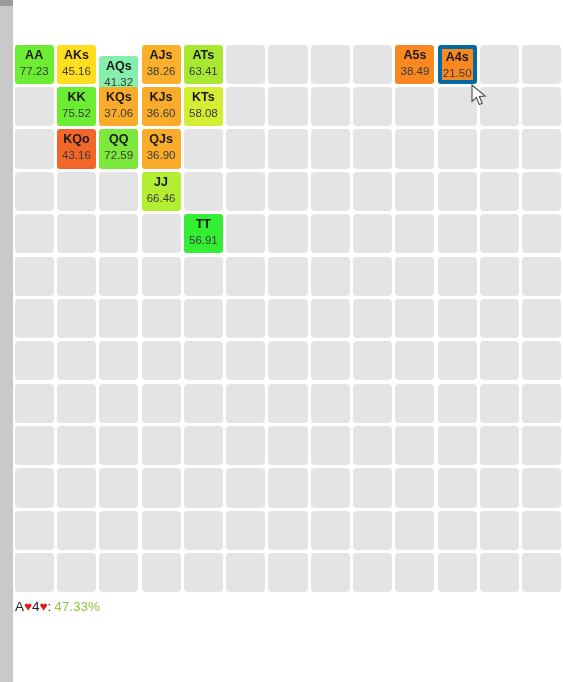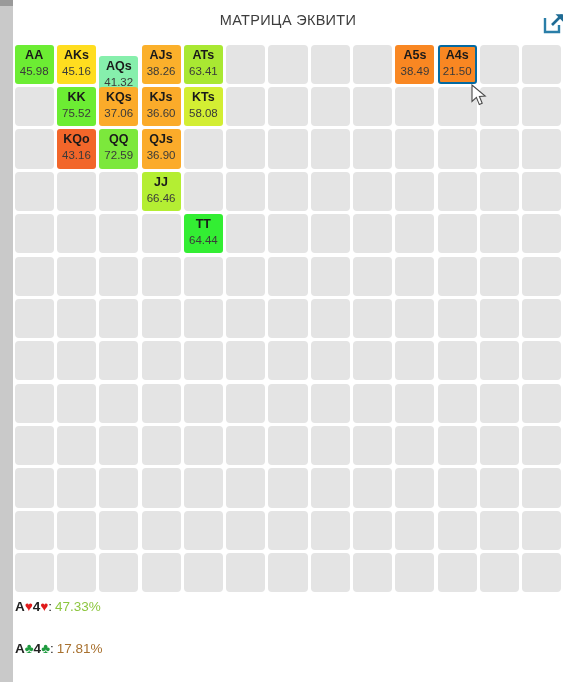--- a/index.html
+++ b/index.html
@@ -68,21 +68,21 @@
   }
   .cell .eq{
     position:absolute;left:0;top:19px;width:100%;
     text-align:center;
     font-size:11.5px;
     color:#3a3a3a;
     line-height:14px;
     white-space:nowrap;
   }
   .cell.selected{
-    border:2px solid #0369a1;
+    border:4px solid #0369a1;
     z-index:5;
   }
   .cell.selected .hand{top:1px;}
   .cell.selected .eq{top:17px;}
 
   
   .cursor{
     position:absolute;left:471px;top:84px;width:18px;height:24px;
     z-index:50;pointer-events:none;
   }
@@ -91,49 +91,39 @@
   .combos{
     position:absolute;left:13px;top:596px;width:550px;height:86px;
     background:#ffffff;
   }
   .combo-row{
     position:absolute;left:2px;
     height:21px;line-height:21px;
     font-size:13.5px;
     white-space:nowrap;
   }
-  .combo-cards{color:#222222;font-weight:bold;}
+  .combo-cards{color:#222222;font-weight:normal;}
   .suit{font-size:13.5px;}
   .combo-sep{color:#222222;}
   .combo-pct{margin-left:3px;}
 </style>
 </head>
 <body>
 
 <div id="app">
 
   <div class="left-gutter">
     <div class="left-gutter-nub"></div>
   </div>
 
-  <div class="header">
-    <div class="header-title">МАТРИЦА ЭКВИТИ</div>
-    <div class="popout-btn">
-      <svg width="26" height="26" viewBox="0 0 26 26" aria-hidden="true">
-        <path d="M4 8 L4 22 L18 22 L18 15" fill="none" stroke="#2a7ea8" stroke-width="2.4"></path>
-        <path d="M11 15 L21 5" fill="none" stroke="#1f6b94" stroke-width="2.6"></path>
-        <path d="M14.5 4.2 L22 4.2 L22 11.7 Z" fill="#1f6b94"></path>
-      </svg>
-    </div>
-  </div>
 
   <div class="matrix" id="matrix">
       <div class="cell filled" style="left: 1.6px; top: 1.6px; width: 39.1077px; height: 39.1846px; background: rgb(108, 237, 51);">
         <div class="hand">AA</div>
-        <div class="eq">45.98</div>
+        <div class="eq">77.23</div>
       </div>
       <div class="cell filled" style="left: 43.9077px; top: 1.6px; width: 39.1077px; height: 39.1846px; background: rgb(255, 221, 31);">
         <div class="hand">AKs</div>
         <div class="eq">45.16</div>
       </div>
       <div class="cell filled" style="left: 86.2154px; top: 13px; width: 39.1077px; height: 39.1846px; background: #86efac;">
         <div class="hand">AQs</div>
         <div class="eq">41.32</div>
       </div>
       <div class="cell filled" style="left: 128.523px; top: 1.6px; width: 39.1077px; height: 39.1846px; background: rgb(251, 176, 43);">
@@ -220,21 +210,21 @@
       <div class="cell" style="left: 382.369px; top: 128.754px; width: 39.1077px; height: 39.1846px; background: rgb(228, 228, 228);"></div>
       <div class="cell" style="left: 424.677px; top: 128.754px; width: 39.1077px; height: 39.1846px; background: rgb(228, 228, 228);"></div>
       <div class="cell" style="left: 466.985px; top: 128.754px; width: 39.1077px; height: 39.1846px; background: rgb(228, 228, 228);"></div>
       <div class="cell" style="left: 509.292px; top: 128.754px; width: 39.1077px; height: 39.1846px; background: rgb(228, 228, 228);"></div>
       <div class="cell" style="left: 1.6px; top: 171.138px; width: 39.1077px; height: 39.1846px; background: rgb(228, 228, 228);"></div>
       <div class="cell" style="left: 43.9077px; top: 171.138px; width: 39.1077px; height: 39.1846px; background: rgb(228, 228, 228);"></div>
       <div class="cell" style="left: 86.2154px; top: 171.138px; width: 39.1077px; height: 39.1846px; background: rgb(228, 228, 228);"></div>
       <div class="cell" style="left: 128.523px; top: 171.138px; width: 39.1077px; height: 39.1846px; background: rgb(228, 228, 228);"></div>
       <div class="cell filled" style="left: 170.831px; top: 171.138px; width: 39.1077px; height: 39.1846px; background: rgb(51, 238, 51);">
         <div class="hand">TT</div>
-        <div class="eq">64.44</div>
+        <div class="eq">56.91</div>
       </div>
       <div class="cell" style="left: 213.138px; top: 171.138px; width: 39.1077px; height: 39.1846px; background: rgb(228, 228, 228);"></div>
       <div class="cell" style="left: 255.446px; top: 171.138px; width: 39.1077px; height: 39.1846px; background: rgb(228, 228, 228);"></div>
       <div class="cell" style="left: 297.754px; top: 171.138px; width: 39.1077px; height: 39.1846px; background: rgb(228, 228, 228);"></div>
       <div class="cell" style="left: 340.062px; top: 171.138px; width: 39.1077px; height: 39.1846px; background: rgb(228, 228, 228);"></div>
       <div class="cell" style="left: 382.369px; top: 171.138px; width: 39.1077px; height: 39.1846px; background: rgb(228, 228, 228);"></div>
       <div class="cell" style="left: 424.677px; top: 171.138px; width: 39.1077px; height: 39.1846px; background: rgb(228, 228, 228);"></div>
       <div class="cell" style="left: 466.985px; top: 171.138px; width: 39.1077px; height: 39.1846px; background: rgb(228, 228, 228);"></div>
       <div class="cell" style="left: 509.292px; top: 171.138px; width: 39.1077px; height: 39.1846px; background: rgb(228, 228, 228);"></div>
       <div class="cell" style="left: 1.6px; top: 213.523px; width: 39.1077px; height: 39.1846px; background: rgb(228, 228, 228);"></div>
@@ -344,16 +334,15 @@
     </div>
 
   <div class="cursor" id="cursor" style="left: 471px; top: 84px;">
     <svg width="18" height="24" viewBox="0 0 18 24" aria-hidden="true">
       <path d="M1 1 L1 17.5 L5.4 13.4 L8.3 20.6 L11.2 19.3 L8.4 12.4 L14.2 12.1 Z" fill="#ffffff" stroke="#4a4a4a" stroke-width="1.1"></path>
     </svg>
   </div>
 
   <div class="combos" id="combos">
       <div class="combo-row" style="top: 0px;"><span class="combo-cards"><span>A</span><span class="suit" style="color: rgb(224, 27, 27);">♥</span><span>4</span><span class="suit" style="color: rgb(224, 27, 27);">♥</span></span><span class="combo-sep">:</span><span class="combo-pct" style="color: rgb(141, 198, 63);">47.33%</span></div>
-      <div class="combo-row" style="top: 42px;"><span class="combo-cards"><span>A</span><span class="suit" style="color: rgb(31, 155, 63);">♣</span><span>4</span><span class="suit" style="color: rgb(31, 155, 63);">♣</span></span><span class="combo-sep">:</span><span class="combo-pct" style="color: rgb(168, 113, 47);">17.81%</span></div>
     </div>
 
 </div>
 
 </body></html>

